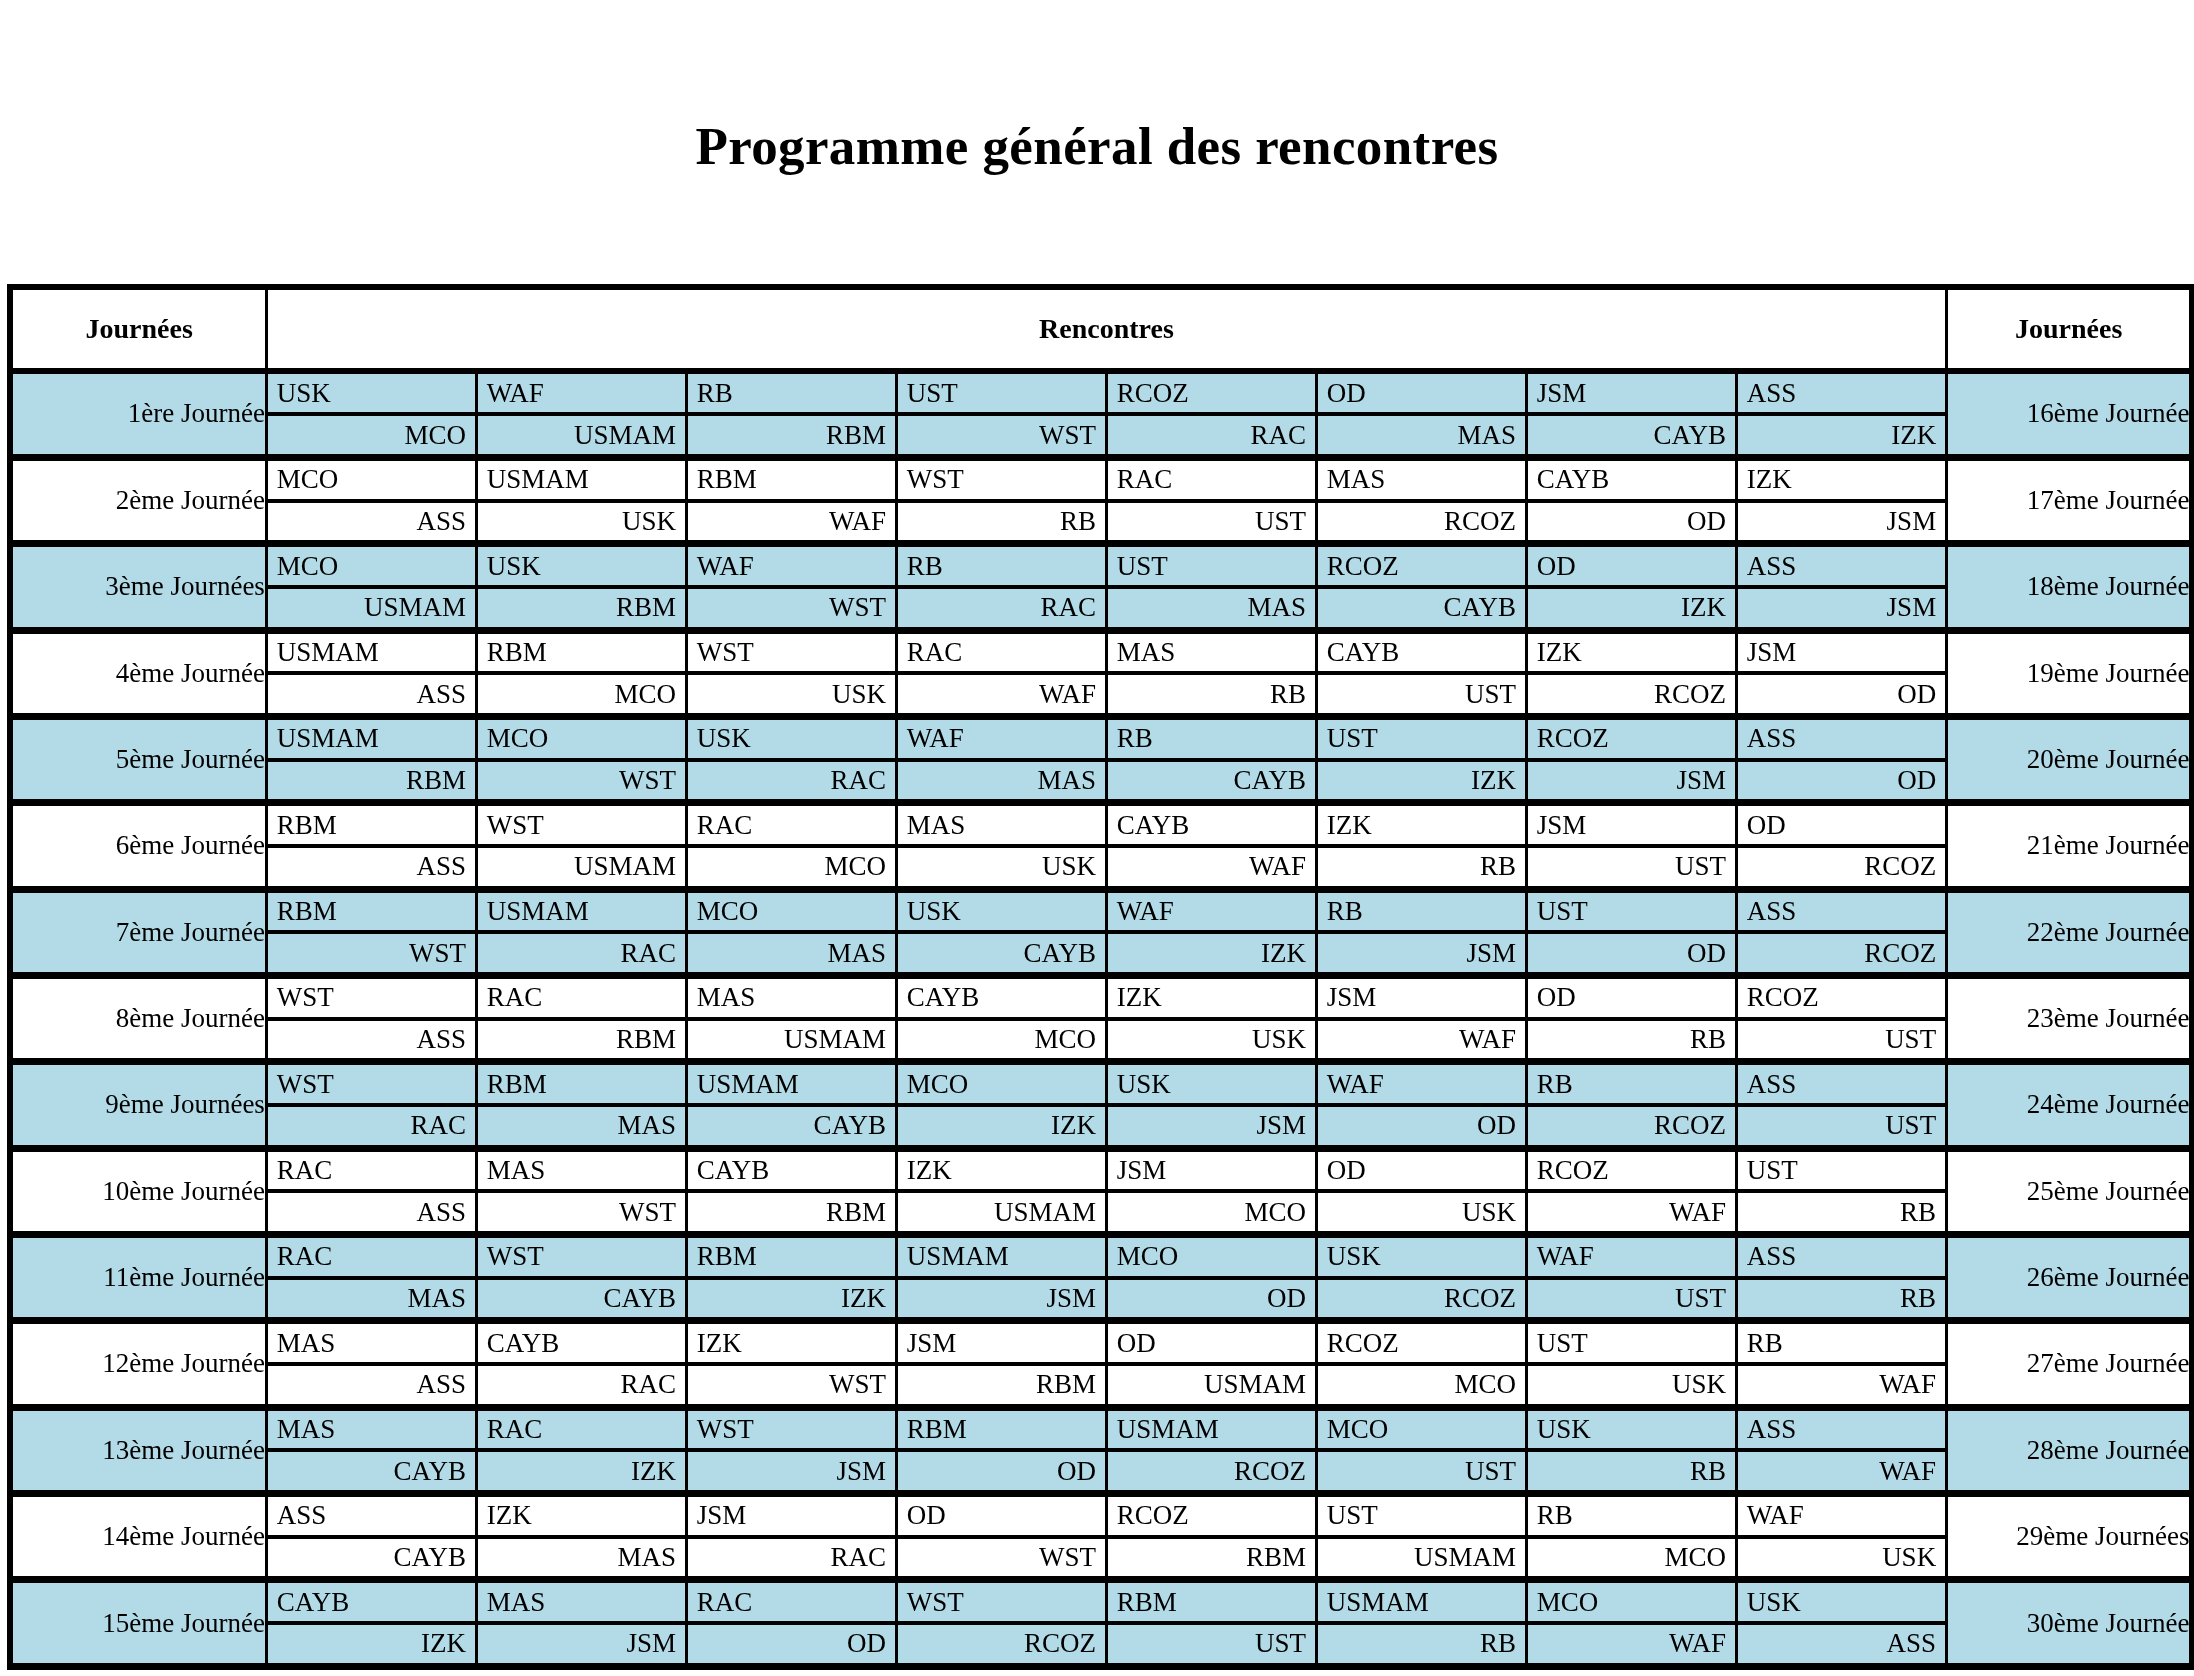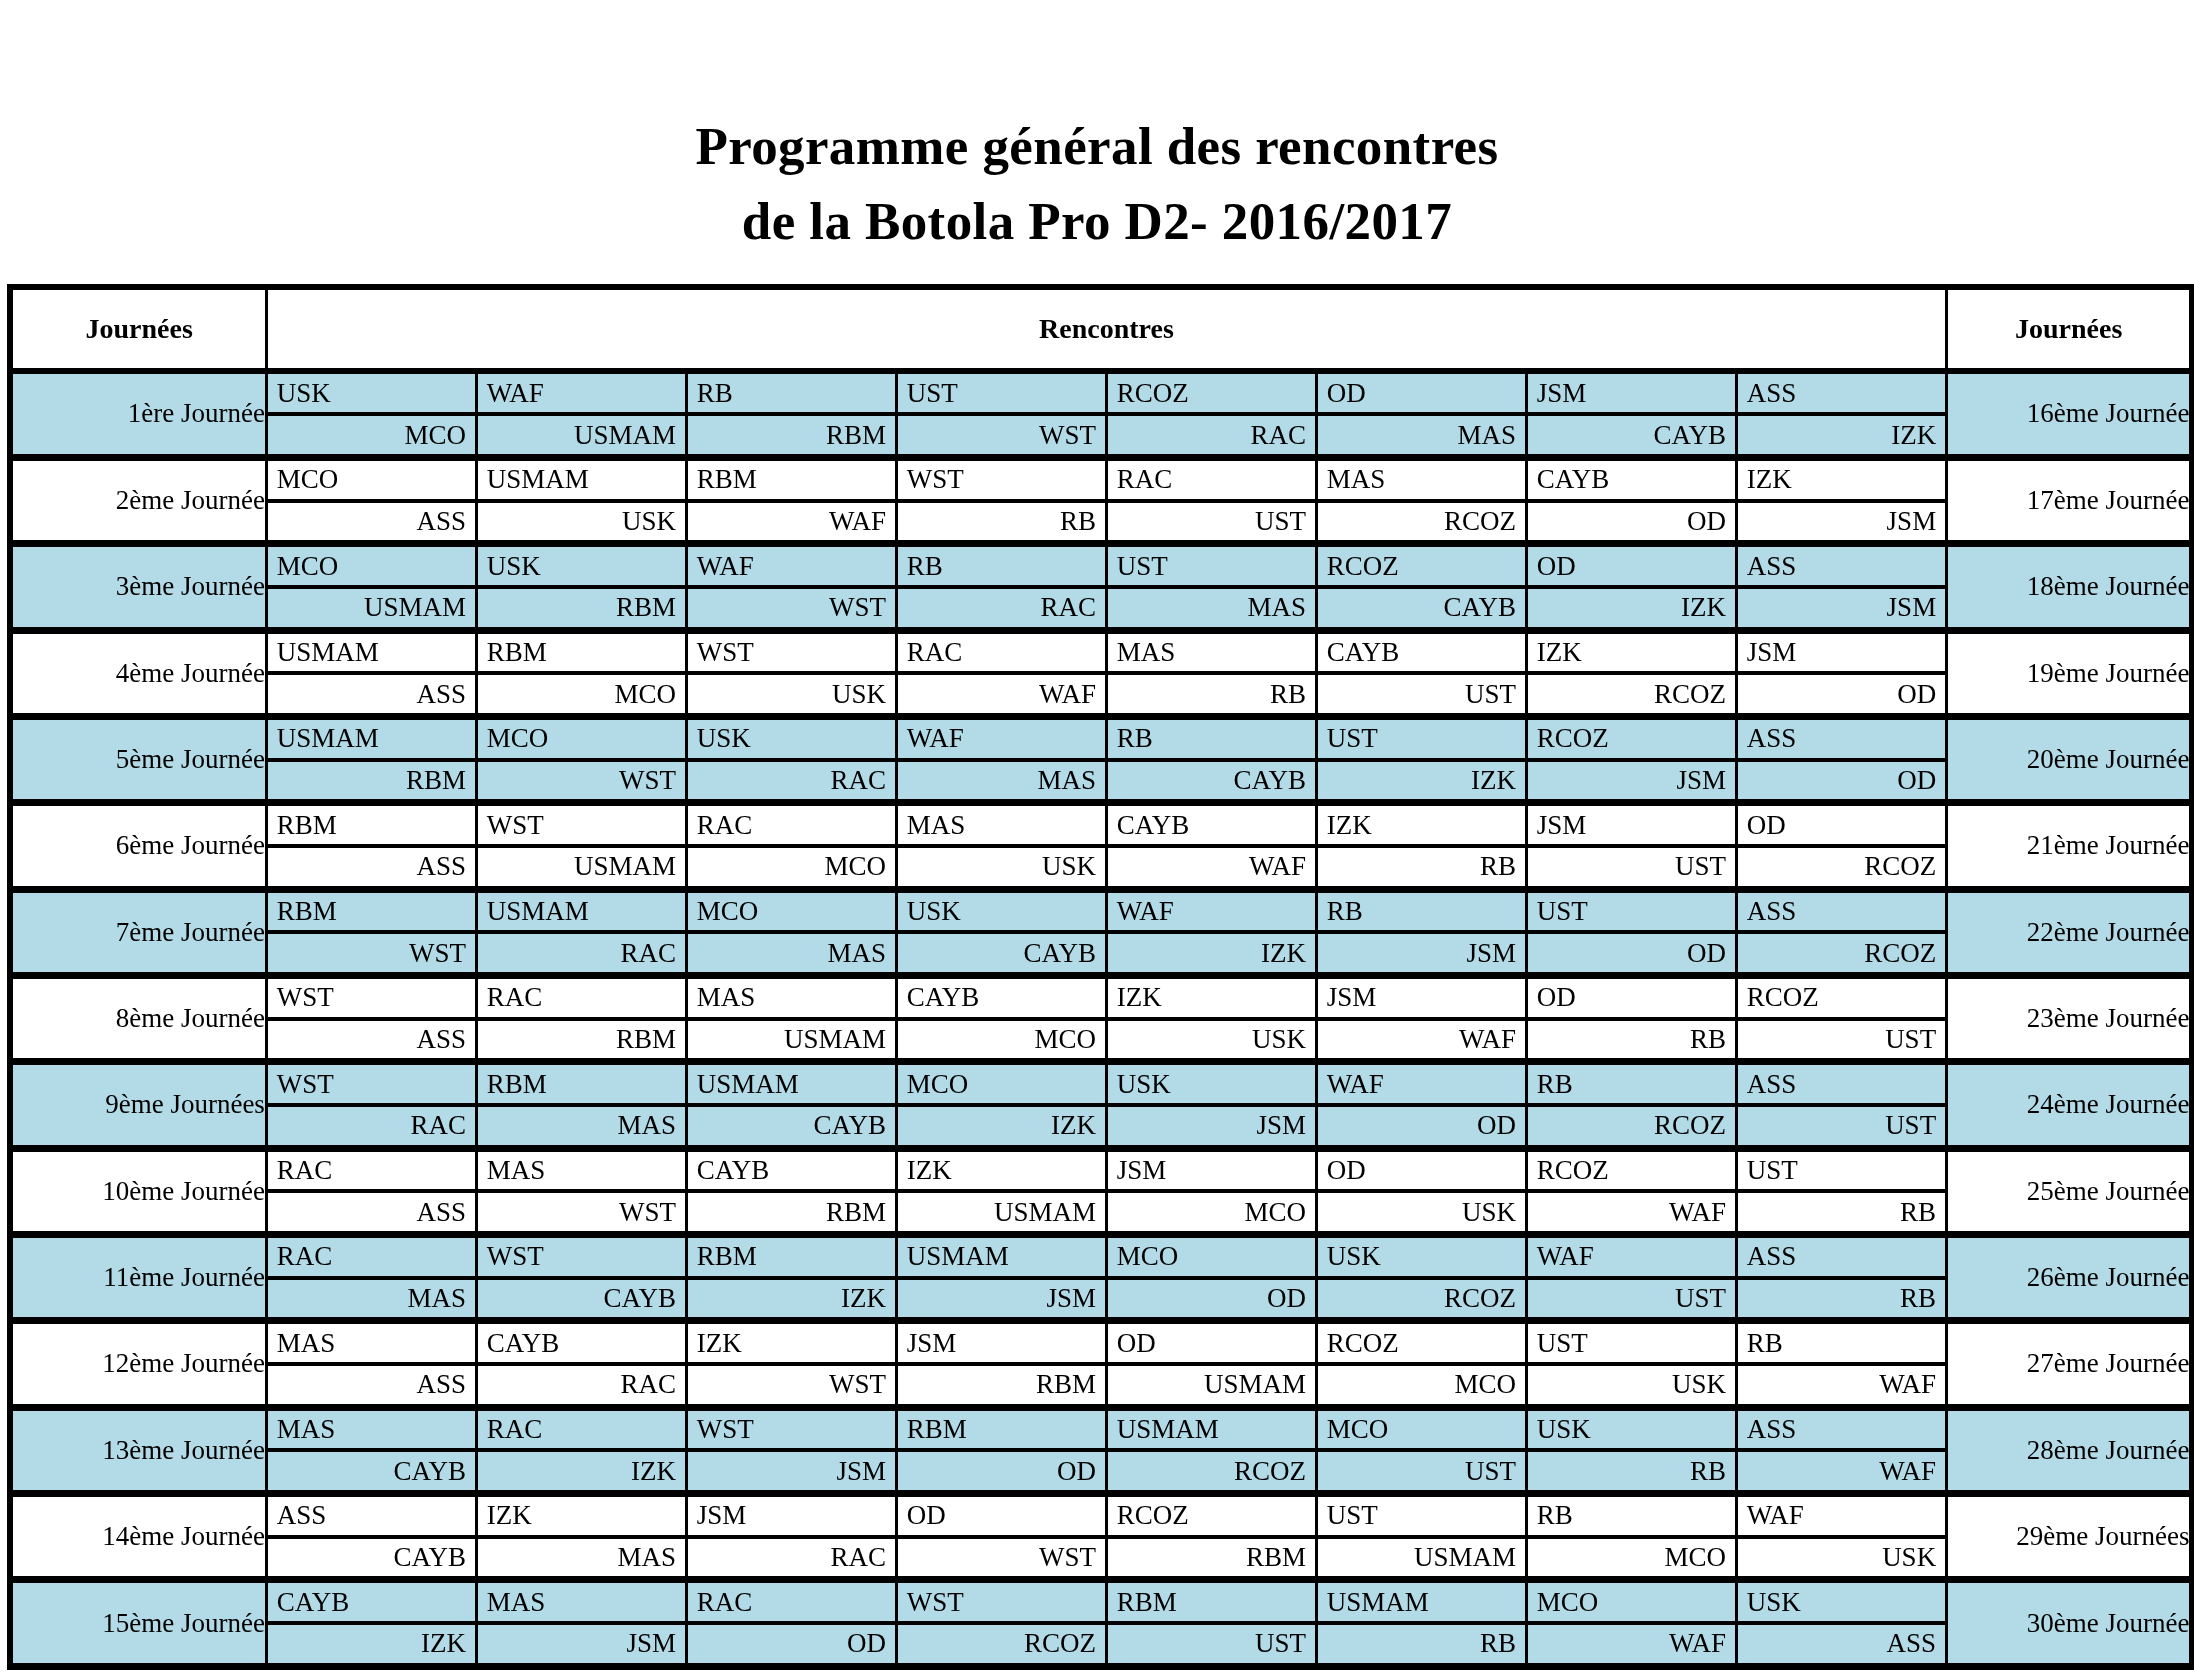--- a/index.html
+++ b/index.html
@@ -53,21 +53,20 @@
   tr.r-bottom td{border-bottom:7.4px solid var(--border-black);}
 
   tr.shaded td{background:var(--row-blue);}
   tr.plain td{background:#ffffff;}
 </style>
 </head>
 <body>
 
 <div class="title">
   <div>Programme général des rencontres</div>
-  <div>de la Botola Pro D2- 2016/2017</div>
 </div>
 
 <table class="fixtures">
   <colgroup>
     <col class="c-jour">
     <col class="c-match">
       <col class="c-match">
       <col class="c-match">
       <col class="c-match">
     <col class="c-match">
@@ -122,21 +121,21 @@
         <td class="away">ASS</td>
         <td class="away">USK</td>
         <td class="away">WAF</td>
         <td class="away">RB</td>
         <td class="away">UST</td>
         <td class="away">RCOZ</td>
         <td class="away">OD</td>
         <td class="away">JSM</td>
       </tr>
       <tr class="r-top shaded">
-        <td class="jcell" rowspan="2">3ème Journée</td>
+        <td class="jcell" rowspan="2">3ème Journées</td>
         <td class="home">MCO</td>
         <td class="home">USK</td>
         <td class="home">WAF</td>
         <td class="home">RB</td>
         <td class="home">UST</td>
         <td class="home">RCOZ</td>
         <td class="home">OD</td>
         <td class="home">ASS</td>
         <td class="jcell" rowspan="2">18ème Journée</td>
       </tr>

